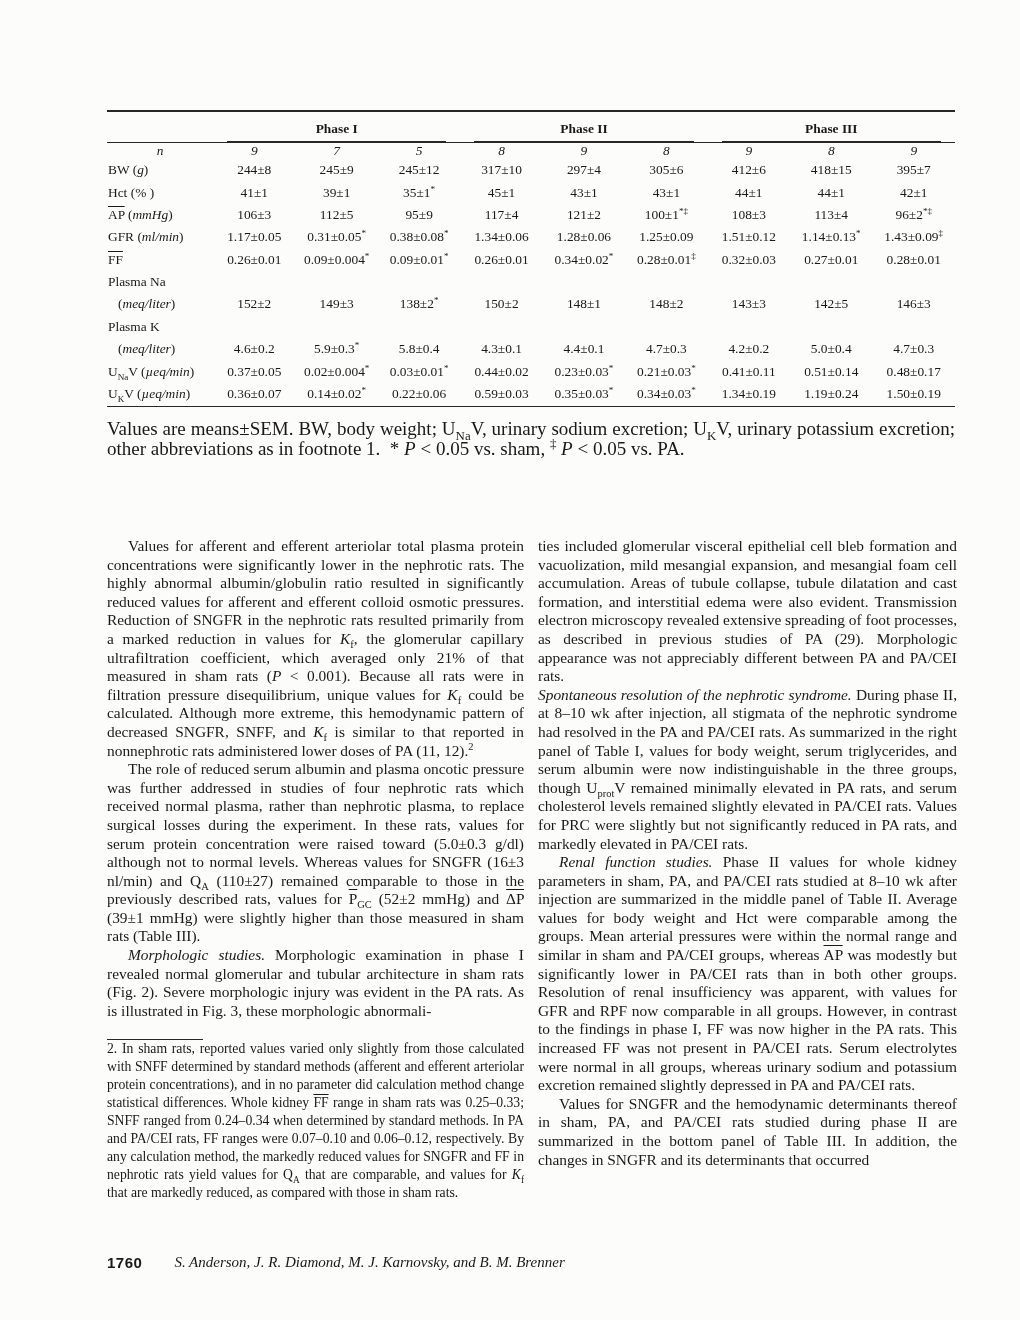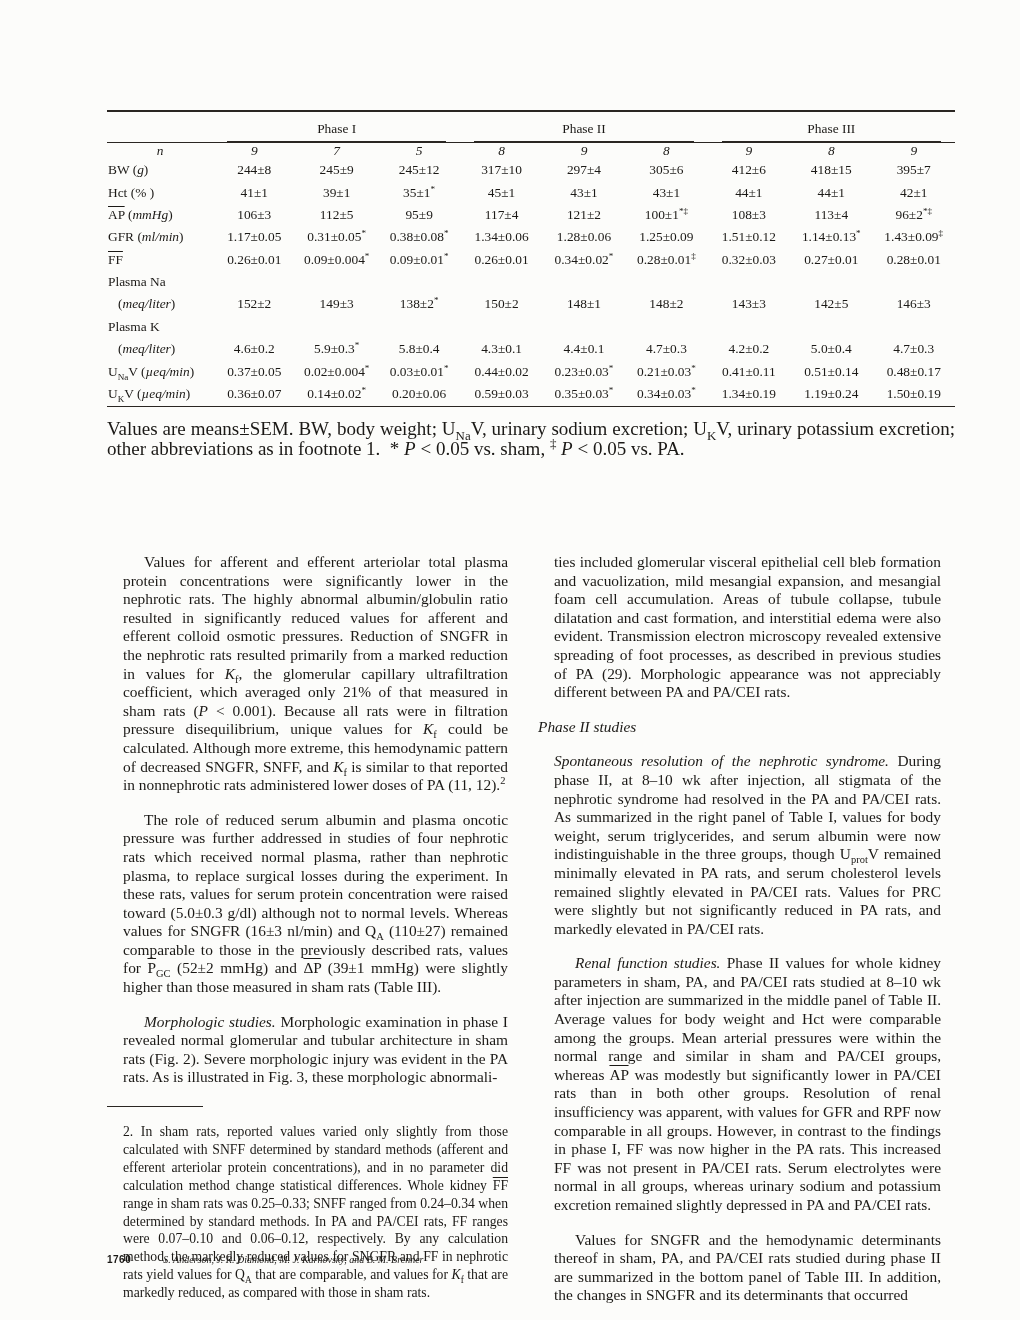--- a/index.html
+++ b/index.html
@@ -15,48 +15,48 @@
   .table-section{position:absolute;left:107px;top:110px;width:848px;}
   .table-title{font-style:italic;font-size:15px;margin:0 0 7px 0;}
   table.datatable{
     width:100%;border-collapse:collapse;table-layout:fixed;
     border-top:2.4px solid #2a2622;
     font-size:13.4px;
   }
   table.datatable td,table.datatable th{font-weight:normal;padding:0;vertical-align:bottom;}
   .phase-row th{padding-top:9px;}
   .phase-row .phase-cell{padding:9px 14px 0 14px;}
-  .phase-label{display:block;text-align:center;padding-bottom:4px;border-bottom:1.4px solid #2a2622;}
+  .phase-label{display:block;text-align:center;padding-bottom:4px;border-bottom:1.4px solid #2a2622;font-weight:bold;}
   .group-row td{text-align:center;padding:7px 0 7px 0;}
   .rule-row td{border-top:1.5px solid #2a2622;height:0;line-height:0;padding:0;}
   .rule-row.bottom td{border-top:1.5px solid #2a2622;}
   .n-row td{text-align:center;font-style:italic;padding:6px 0 5px 0;}
   .n-row td.stub{text-align:center;}
   tbody.rows td{text-align:center;padding:3.2px 0;}
   tbody.rows td.stub{text-align:left;padding-left:1px;}
   tbody.rows td.stub.indent{padding-left:11px;}
   tbody.rows tr.last td{padding-bottom:4px;}
   td.stub{text-align:left;}
   sup{font-size:0.68em;line-height:0;}
   sub{font-size:0.68em;line-height:0;}
   .ov{text-decoration:overline;}
   .table-footnote{
     margin-top:12px;font-size:19px;line-height:20px;text-align:justify;
   }
   
   .col{position:absolute;top:537px;font-size:15.4px;line-height:18.6px;text-align:justify;}
   .col-left{left:107px;width:417px;}
   .col-right{left:538px;width:419px;}
-  .col p{margin:16px;}
+  .col p{margin:0;}
   .col p.indent{text-indent:21px;}
   .section-heading{font-style:italic;font-size:15.4px;margin:11px 0 7px 0;font-weight:normal;}
   .fn-sep{border:none;border-top:1.5px solid #2a2622;width:96px;margin:19px 0 0 0;}
   .footnote2{margin-top:11px;font-size:13.7px;line-height:17.9px;text-align:justify;}
   
-  .page-footer{position:absolute;left:107px;top:1254px;display:flex;align-items:center;font-size:10px;}
+  .page-footer{position:absolute;left:107px;top:1254px;display:flex;align-items:center;font-size:15px;}
   .page-number{font-family:"Liberation Sans",sans-serif;font-weight:bold;letter-spacing:0.5px;}
   .footer-authors{font-style:italic;margin-left:32px;}
 </style>
 </head>
 <body>
 
 <div class="page">
 
   <div class="table-section">
     <table class="datatable">
@@ -195,21 +195,21 @@
             <td>0.23±0.03<sup>*</sup></td>
             <td>0.21±0.03<sup>*</sup></td>
             <td>0.41±0.11</td>
             <td>0.51±0.14</td>
             <td>0.48±0.17</td>
           </tr>
           <tr class="last">
             <td class="stub">U<sub>K</sub>V (<i>µeq/min</i>)</td>
             <td>0.36±0.07</td>
             <td>0.14±0.02<sup>*</sup></td>
-            <td>0.20±0.06</td>
+            <td>0.22±0.06</td>
             <td>0.59±0.03</td>
             <td>0.35±0.03<sup>*</sup></td>
             <td>0.34±0.03<sup>*</sup></td>
             <td>1.34±0.19</td>
             <td>1.19±0.24</td>
             <td>1.50±0.19</td>
           </tr>
         </tbody>
       <tfoot>
         <tr class="rule-row bottom">
@@ -223,21 +223,20 @@
   <div class="col col-left">
     <p class="indent">Values for afferent and efferent arteriolar total plasma protein concentrations were significantly lower in the nephrotic rats. The highly abnormal albumin/globulin ratio resulted in significantly reduced values for afferent and efferent colloid osmotic pressures. Reduction of SNGFR in the nephrotic rats resulted primarily from a marked reduction in values for <i>K</i><sub>f</sub>, the glomerular capillary ultrafiltration coefficient, which averaged only 21% of that measured in sham rats (<i>P</i> &lt; 0.001). Because all rats were in filtration pressure disequilibrium, unique values for <i>K</i><sub>f</sub> could be calculated. Although more extreme, this hemodynamic pattern of decreased SNGFR, SNFF, and <i>K</i><sub>f</sub> is similar to that reported in nonnephrotic rats administered lower doses of PA (11, 12).<sup>2</sup></p>
     <p class="indent">The role of reduced serum albumin and plasma oncotic pressure was further addressed in studies of four nephrotic rats which received normal plasma, rather than nephrotic plasma, to replace surgical losses during the experiment. In these rats, values for serum protein concentration were raised toward (5.0±0.3 g/dl) although not to normal levels. Whereas values for SNGFR (16±3 nl/min) and Q<sub>A</sub> (110±27) remained comparable to those in the previously described rats, values for <span class="ov">P</span><sub>GC</sub> (52±2 mmHg) and <span class="ov">ΔP</span> (39±1 mmHg) were slightly higher than those measured in sham rats (Table III).</p>
     <p class="indent"><i>Morphologic studies.</i> Morphologic examination in phase I revealed normal glomerular and tubular architecture in sham rats (Fig. 2). Severe morphologic injury was evident in the PA rats. As is illustrated in Fig. 3, these morphologic abnormali-</p>
     <hr class="fn-sep">
     <p class="footnote2">2. In sham rats, reported values varied only slightly from those calculated with SNFF determined by standard methods (afferent and efferent arteriolar protein concentrations), and in no parameter did calculation method change statistical differences. Whole kidney <span class="ov">FF</span> range in sham rats was 0.25–0.33; SNFF ranged from 0.24–0.34 when determined by standard methods. In PA and PA/CEI rats, FF ranges were 0.07–0.10 and 0.06–0.12, respectively. By any calculation method, the markedly reduced values for SNGFR and FF in nephrotic rats yield values for Q<sub>A</sub> that are comparable, and values for <i>K</i><sub>f</sub> that are markedly reduced, as compared with those in sham rats.</p>
   </div>
 
   <div class="col col-right">
     <p>ties included glomerular visceral epithelial cell bleb formation and vacuolization, mild mesangial expansion, and mesangial foam cell accumulation. Areas of tubule collapse, tubule dilatation and cast formation, and interstitial edema were also evident. Transmission electron microscopy revealed extensive spreading of foot processes, as described in previous studies of PA (29). Morphologic appearance was not appreciably different between PA and PA/CEI rats.</p>
-    <h3 class="section-heading">Phase II studies</h3>
     <p><i>Spontaneous resolution of the nephrotic syndrome.</i> During phase II, at 8–10 wk after injection, all stigmata of the nephrotic syndrome had resolved in the PA and PA/CEI rats. As summarized in the right panel of Table I, values for body weight, serum triglycerides, and serum albumin were now indistinguishable in the three groups, though U<sub>prot</sub>V remained minimally elevated in PA rats, and serum cholesterol levels remained slightly elevated in PA/CEI rats. Values for PRC were slightly but not significantly reduced in PA rats, and markedly elevated in PA/CEI rats.</p>
     <p class="indent"><i>Renal function studies.</i> Phase II values for whole kidney parameters in sham, PA, and PA/CEI rats studied at 8–10 wk after injection are summarized in the middle panel of Table II. Average values for body weight and Hct were comparable among the groups. Mean arterial pressures were within the normal range and similar in sham and PA/CEI groups, whereas <span class="ov">AP</span> was modestly but significantly lower in PA/CEI rats than in both other groups. Resolution of renal insufficiency was apparent, with values for GFR and RPF now comparable in all groups. However, in contrast to the findings in phase I, FF was now higher in the PA rats. This increased FF was not present in PA/CEI rats. Serum electrolytes were normal in all groups, whereas urinary sodium and potassium excretion remained slightly depressed in PA and PA/CEI rats.</p>
     <p class="indent">Values for SNGFR and the hemodynamic determinants thereof in sham, PA, and PA/CEI rats studied during phase II are summarized in the bottom panel of Table III. In addition, the changes in SNGFR and its determinants that occurred</p>
   </div>
 
   <div class="page-footer">
     <span class="page-number">1760</span>
     <span class="footer-authors">S. Anderson, J. R. Diamond, M. J. Karnovsky, and B. M. Brenner</span>
   </div>
 

